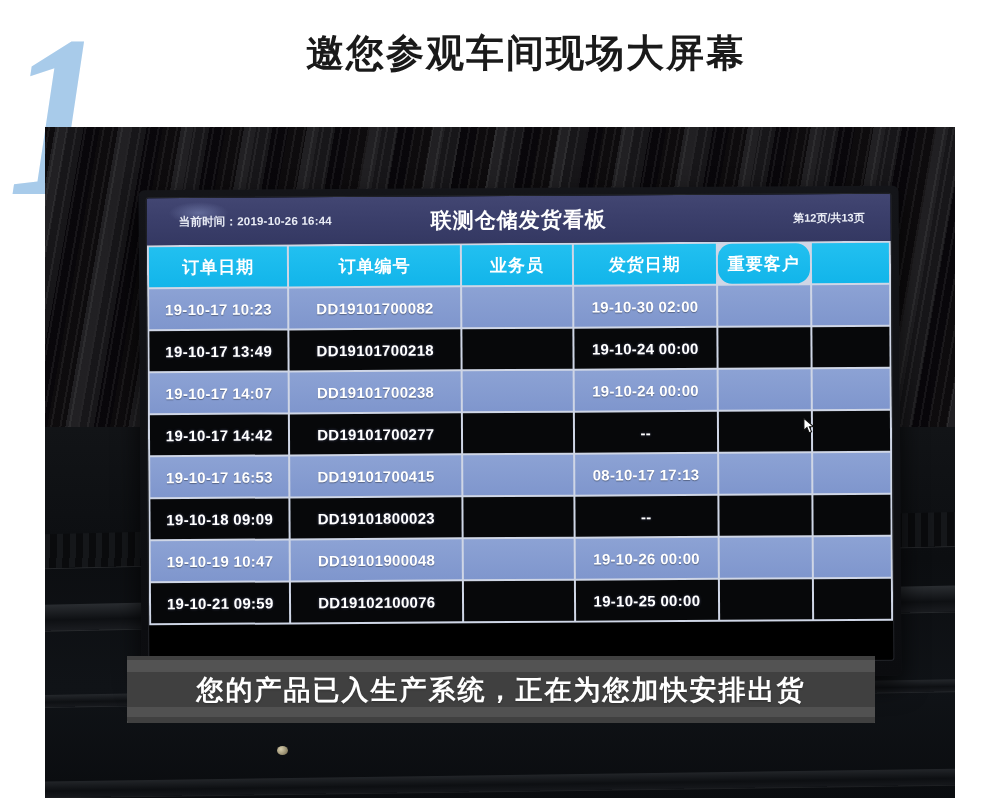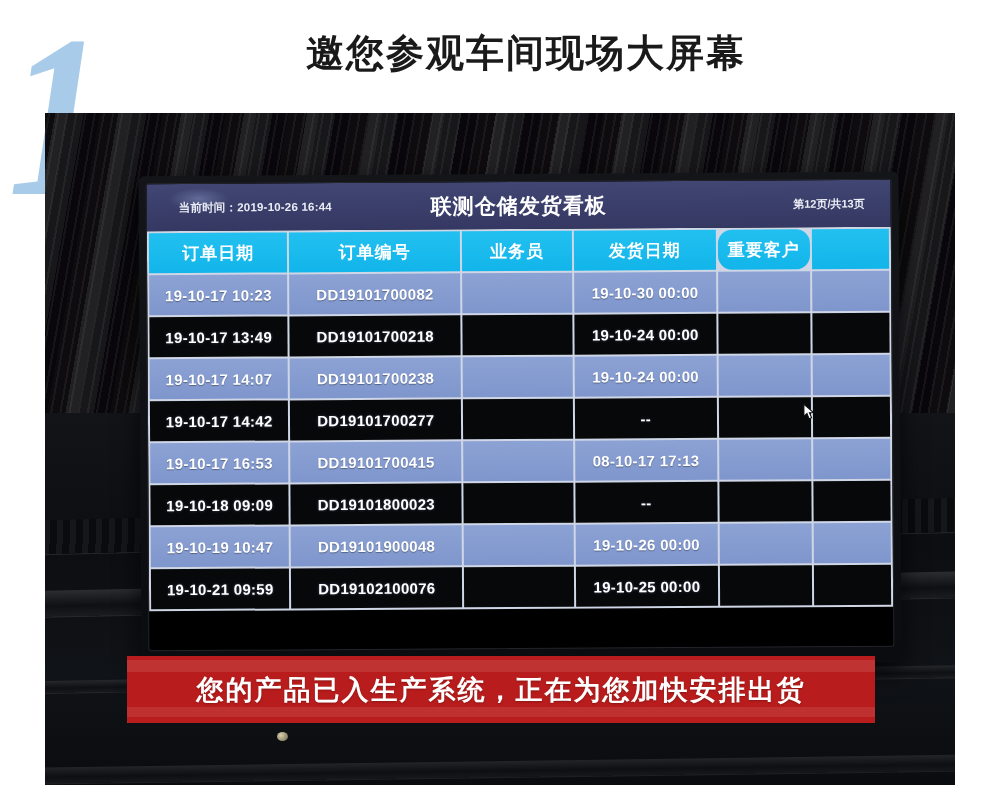--- a/index.html
+++ b/index.html
@@ -27,21 +27,21 @@
     position:absolute;left:0;top:28px;width:1000px;
     text-align:center;
     font-size:38px;font-weight:700;letter-spacing:2px;
     color:#1a1a1a;
     z-index:4;
     padding-left:26px;
   }
 
   
   .photo{
-    position:absolute;left:45px;top:113px;width:910px;height:672px;
+    position:absolute;left:45px;top:127px;width:910px;height:672px;
     overflow:hidden;
     background:#7f1d1d;
     z-index:2;
   }
   
   .ceiling{
     position:absolute;left:-120px;top:-60px;width:1180px;height:420px;
     background:
       repeating-linear-gradient(102deg,
         #0a0b0d 0px, #0a0b0d 18px,
@@ -160,21 +160,21 @@
 
   
   .cursor{
     position:absolute;left:655px;top:223px;width:14px;height:18px;z-index:9;
     pointer-events:none;
   }
 
   
   .banner{
     position:absolute;left:127px;top:656px;width:748px;height:67px;
-    background:#b91c1c;
+    background:#404040;
     z-index:5;
     overflow:hidden;
     display:flex;align-items:center;justify-content:center;
   }
   .banner .stripe-a{
     position:absolute;left:0;top:4px;width:100%;height:12px;background:rgba(255,255,255,.10);
   }
   .banner .stripe-b{
     position:absolute;left:0;bottom:6px;width:100%;height:10px;background:rgba(255,255,255,.09);
   }
@@ -228,21 +228,21 @@
               <th class="col-4">发货日期</th>
               <th class="col-5">重要客户</th>
               <th class="col-6"></th>
             </tr>
           </thead>
           <tbody>
             <tr class="row-light">
               <td>19-10-17 10:23</td>
               <td>DD19101700082</td>
               <td></td>
-              <td>19-10-30 00:00</td>
+              <td>19-10-30 02:00</td>
               <td></td>
               <td></td>
             </tr>
             <tr class="row-dark">
               <td>19-10-17 13:49</td>
               <td>DD19101700218</td>
               <td></td>
               <td>19-10-24 00:00</td>
               <td></td>
               <td></td>

